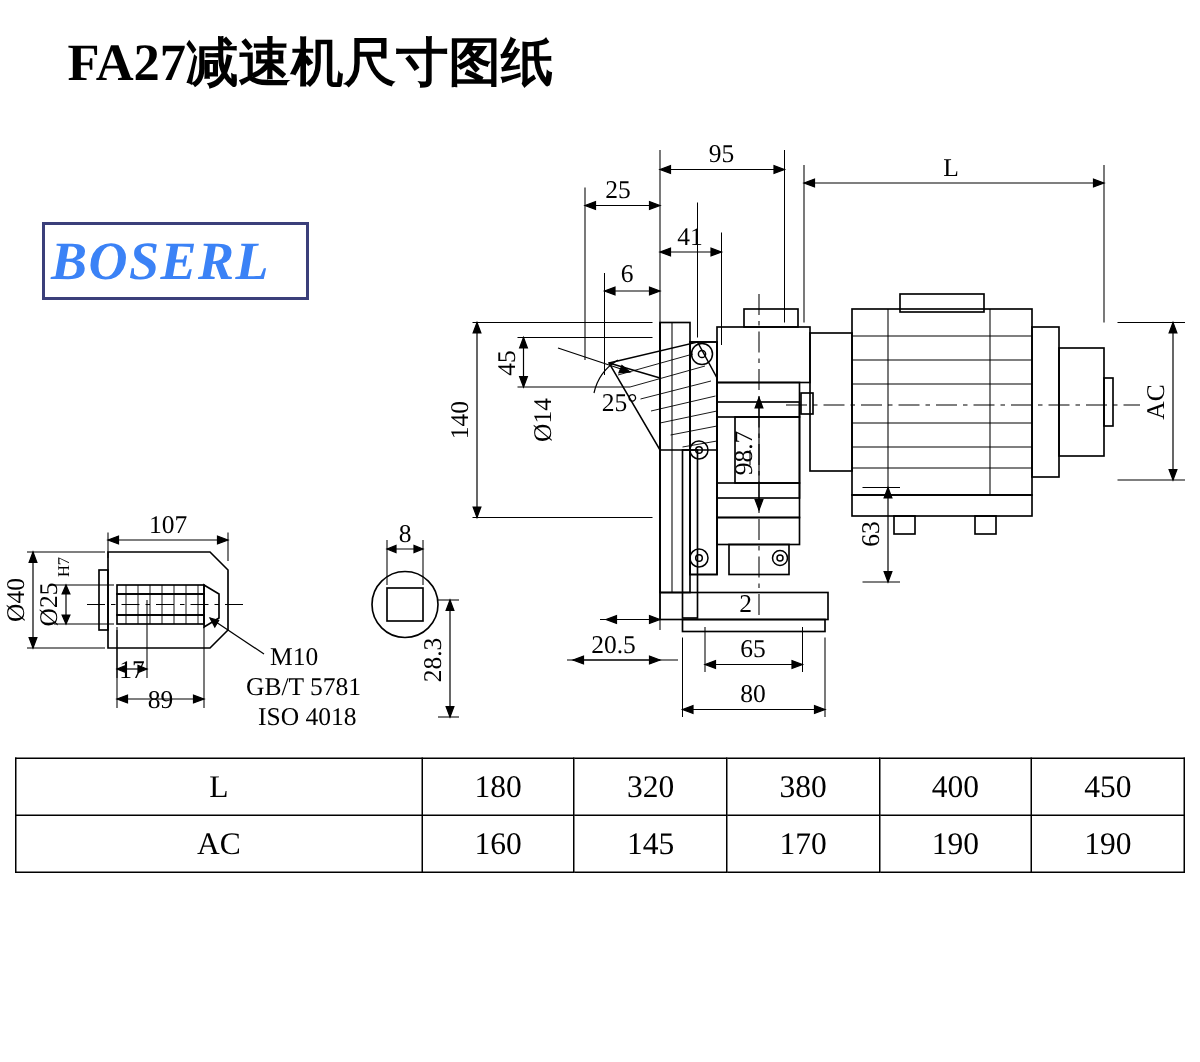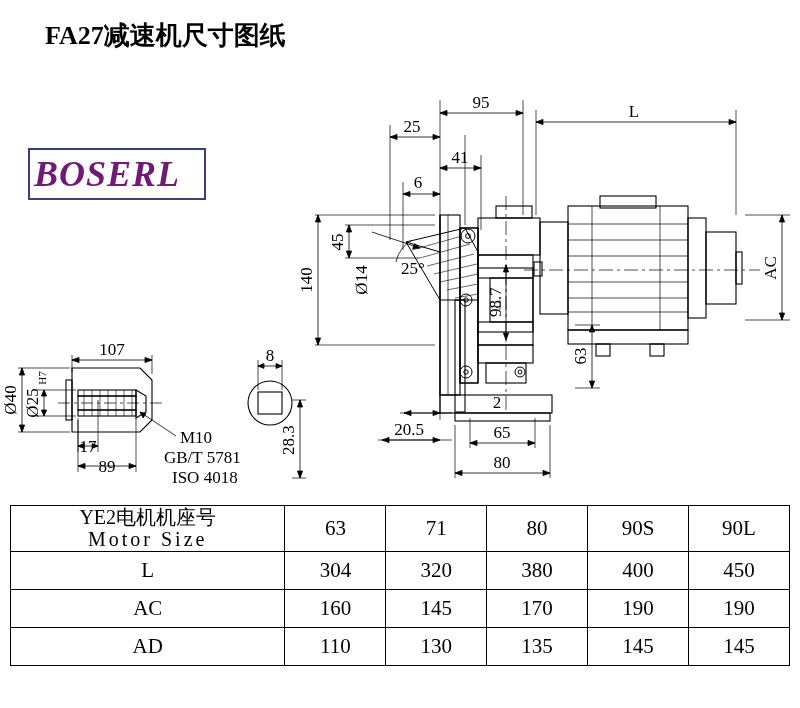--- a/index.html
+++ b/index.html
@@ -6,40 +6,40 @@
   body {
     width:800px; height:708px;
     background:#ffffff;
     font-family:"Liberation Serif", serif;
     color:#000000;
     position:relative;
     overflow:hidden;
   }
   .title {
     position:absolute; left:45px; top:18px;
-    font-size:26px; font-weight:bold;
+    font-size:35px; font-weight:bold;
     font-family:"Liberation Serif", serif;
     letter-spacing:0px;
     white-space:nowrap;
   }
   
   .logo-box {
     position:absolute; left:28px; top:148px;
     width:178px; height:52px;
     border:2px solid #3b3f7a;
     box-sizing:border-box;
     background:#ffffff;
   }
   .logo-text {
     position:absolute; left:34px; top:150px;
     width:170px; height:48px;
     line-height:48px;
     font-family:"Liberation Serif", serif;
     font-size:36px; font-weight:bold; font-style:italic;
-    color:#701a75;
+    color:#3b82f6;
     letter-spacing:1px;
     white-space:nowrap;
   }
   
   svg.drawing { position:absolute; left:0; top:0; }
   
   table.spec {
     position:absolute; left:10px; top:505px;
     width:780px;
     border-collapse:collapse;
@@ -367,50 +367,29 @@
   <g font-family="Liberation Serif, serif" font-size="17" fill="#000000" text-anchor="start">
     <text x="180" y="443">M10</text>
     <text x="164" y="463">GB/T 5781</text>
     <text x="172" y="483">ISO 4018</text>
   </g>
 </svg>
 
 <table class="spec">
   <tbody>
     <tr>
-      <td class="labelcell">
-        <div class="two-line">
-          <div class="l1">YE2电机机座号</div>
-          <div class="l2">Motor Size</div>
-        </div>
-      </td>
-      <td class="valcell">63</td>
-      <td class="valcell">71</td>
-      <td class="valcell">80</td>
-      <td class="valcell">90S</td>
-      <td class="valcell">90L</td>
-    </tr>
-    <tr>
       <td class="labelcell">L</td>
-      <td class="valcell">304</td>
+      <td class="valcell">180</td>
       <td class="valcell">320</td>
       <td class="valcell">380</td>
       <td class="valcell">400</td>
       <td class="valcell">450</td>
     </tr>
     <tr>
       <td class="labelcell">AC</td>
       <td class="valcell">160</td>
       <td class="valcell">145</td>
       <td class="valcell">170</td>
       <td class="valcell">190</td>
       <td class="valcell">190</td>
     </tr>
-    <tr>
-      <td class="labelcell">AD</td>
-      <td class="valcell">110</td>
-      <td class="valcell">130</td>
-      <td class="valcell">135</td>
-      <td class="valcell">145</td>
-      <td class="valcell">145</td>
-    </tr>
   </tbody>
 </table>
 
 </body></html>

